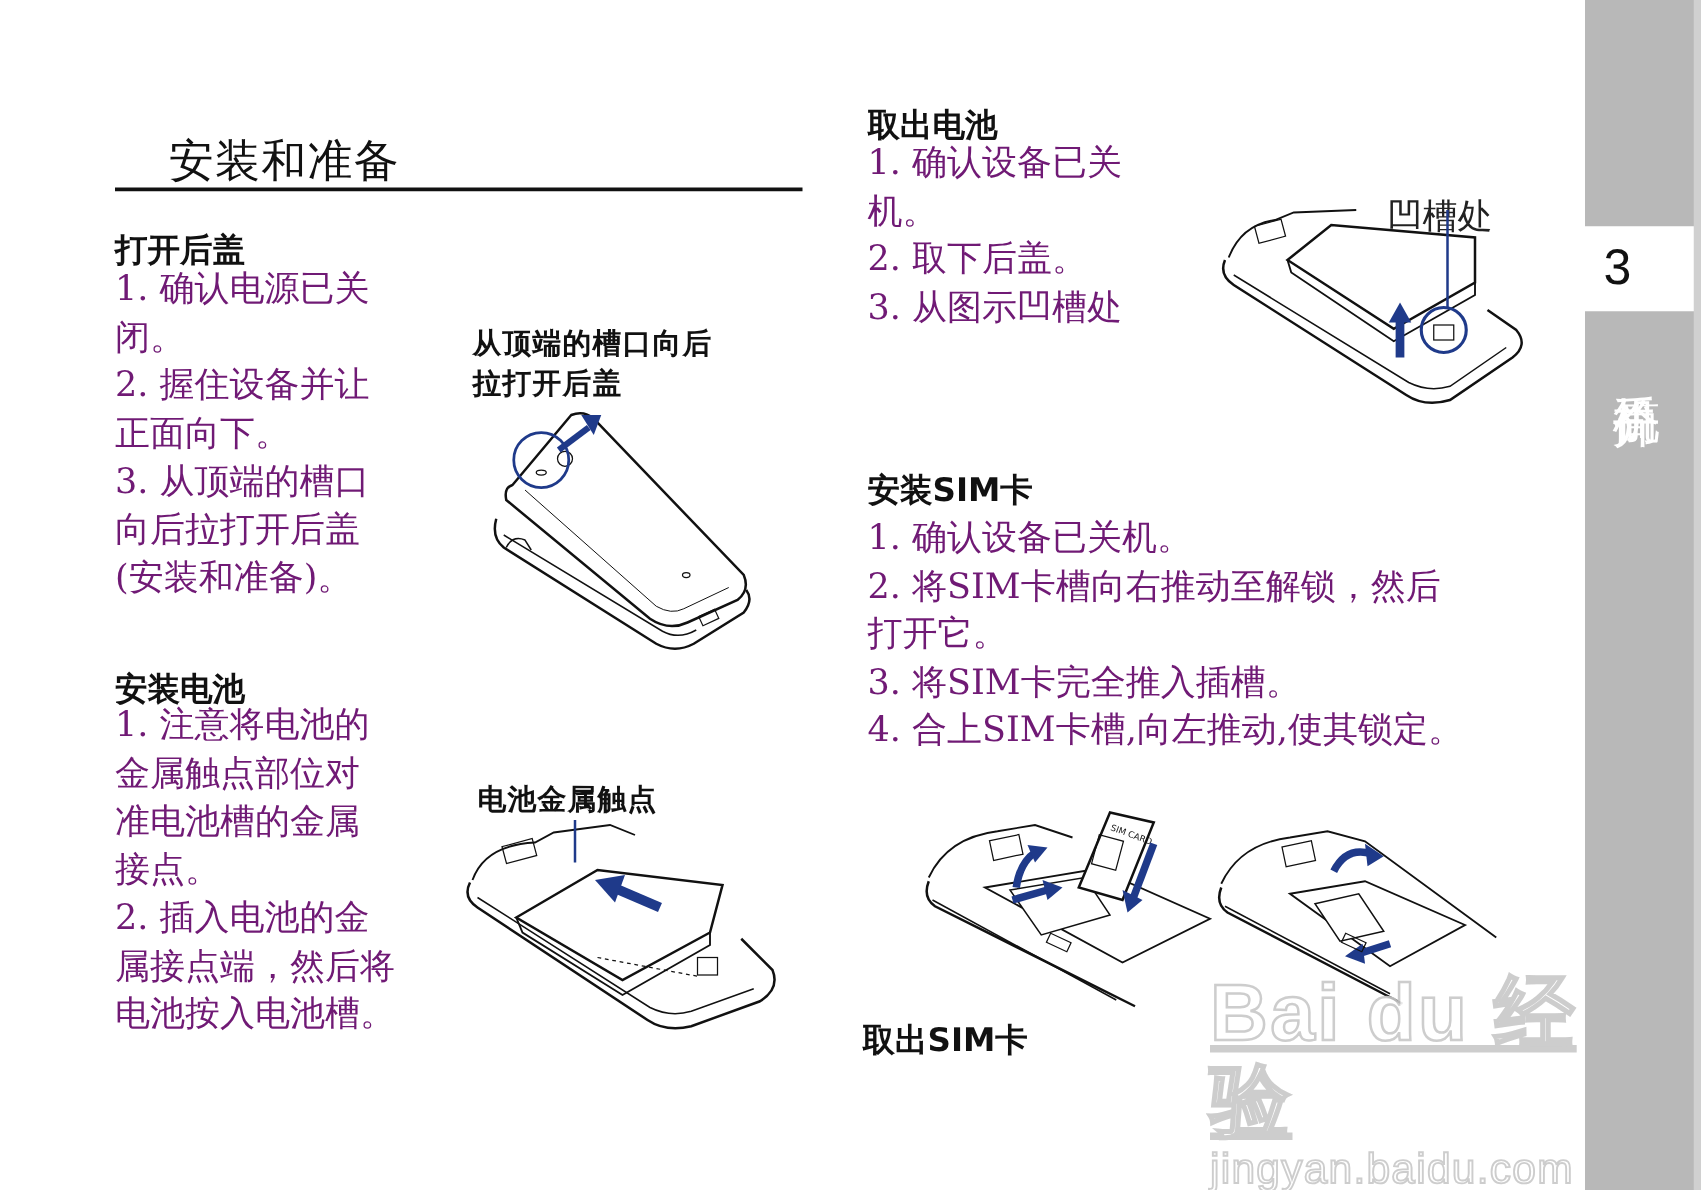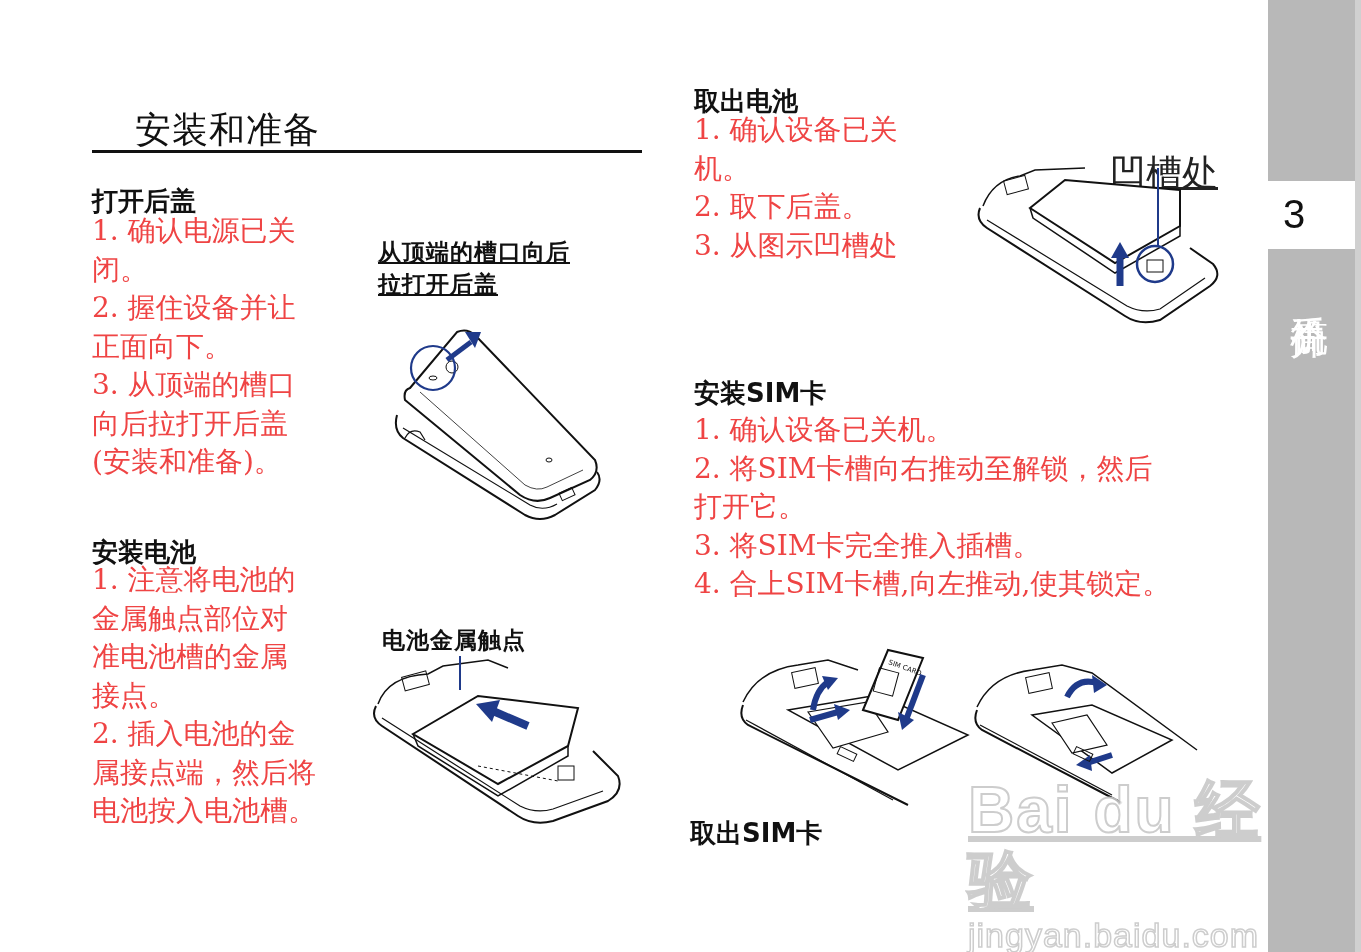--- a/index.html
+++ b/index.html
@@ -2,24 +2,24 @@
 <html><head>
 <meta charset="utf-8">
 <style>
   html,body{margin:0;padding:0;}
   body{width:1361px;height:952px;position:relative;background:#ffffff;overflow:hidden;
        font-family:"DejaVu Serif","Liberation Serif",serif;color:#1a1a1a;}
   .abs{position:absolute;}
   .title{left:92px;top:108px;font-family:"DejaVu Sans","Liberation Sans",sans-serif;font-size:36px;line-height:44px;letter-spacing:1px;color:#111;margin-left:43px;}
   .title-rule{left:92px;top:150px;width:550px;height:3px;background:#111;}
   .h2{font-family:"DejaVu Sans","Liberation Sans",sans-serif;font-size:26px;line-height:30px;font-weight:bold;color:#111;}
-  .body{font-size:28px;line-height:38.5px;color:#ef4444;}
+  .body{font-size:28px;line-height:38.5px;color:#701a75;}
   .body p{margin:0;}
   .caption{font-family:"DejaVu Sans","Liberation Sans",sans-serif;font-size:23px;line-height:32px;font-weight:bold;color:#111;letter-spacing:1px;}
-  .caption2{font-family:"DejaVu Serif","Liberation Serif",serif;font-size:36px;line-height:32px;color:#222;text-decoration:underline;}
+  .caption2{font-family:"DejaVu Serif","Liberation Serif",serif;font-size:28px;line-height:32px;color:#222;}
   .sidebar{left:1268px;top:0;width:93px;height:952px;background:#b8b8b8;}
   .sidebar-white{left:1268px;top:181px;width:93px;height:68px;background:#ffffff;}
   .page-num{left:1268px;top:186px;width:52px;text-align:center;font-family:"Liberation Sans","DejaVu Sans",sans-serif;font-size:40px;line-height:56px;color:#111;}
   .chapter{left:1288px;top:285px;width:40px;font-family:"DejaVu Sans","Liberation Sans",sans-serif;font-size:38px;line-height:38px;color:#ffffff;writing-mode:vertical-rl;text-orientation:upright;letter-spacing:2px;}
   .sidebar-edge{left:1355px;top:0;width:6px;height:952px;background:#d0d0d0;}
   svg{position:absolute;overflow:visible;}
   .watermark{left:968px;top:775px;width:310px;height:120px;opacity:0.9;}
   .wm-big{font-family:"Liberation Sans","DejaVu Sans",sans-serif;font-size:64px;font-weight:bold;color:#ffffff;
           -webkit-text-stroke:2px #c8c8c8;letter-spacing:2px;line-height:70px;text-decoration:underline;}
   .wm-small{font-family:"Liberation Sans","DejaVu Sans",sans-serif;font-size:34px;color:#ffffff;-webkit-text-stroke:1.5px #c8c8c8;line-height:40px;letter-spacing:1px;}
@@ -33,21 +33,21 @@
 <div class="abs h2" style="left:92px;top:186px;">打开后盖</div>
 <div class="abs body" style="left:92px;top:212px;width:270px;">
   <p>1. 确认电源已关</p>
   <p>闭。</p>
   <p>2. 握住设备并让</p>
   <p>正面向下。</p>
   <p>3. 从顶端的槽口</p>
   <p>向后拉打开后盖</p>
   <p>(安装和准备)。</p>
 </div>
-<div class="abs caption" style="left:378px;top:236px;text-decoration:underline;">
+<div class="abs caption" style="left:378px;top:259px;">
   <div>从顶端的槽口向后</div>
   <div>拉打开后盖</div>
 </div>
 <svg style="left:385px;top:320px;" width="230" height="205" viewBox="0 0 230 205">
   <path d="M12,95 Q8,110 18,118 L140,195 Q155,203 170,195 L210,170 Q218,160 212,152" fill="none" stroke="#111" stroke-width="2"></path>
   <path d="M18,108 L145,185 Q158,192 172,184" fill="none" stroke="#111" stroke-width="1.2"></path>
   <path d="M25,68 Q18,70 20,80 L135,175 Q150,185 165,178 L205,160 Q215,152 210,140 L90,15 Q82,8 72,12 Z" fill="#fff" stroke="#111" stroke-width="2"></path>
   <path d="M35,72 L140,165 Q152,172 162,167 L198,150" fill="none" stroke="#111" stroke-width="0.8"></path>
   <ellipse cx="48" cy="58" rx="4" ry="2" fill="none" stroke="#111"></ellipse>
   <circle cx="67" cy="47" r="6" fill="none" stroke="#111"></circle>

